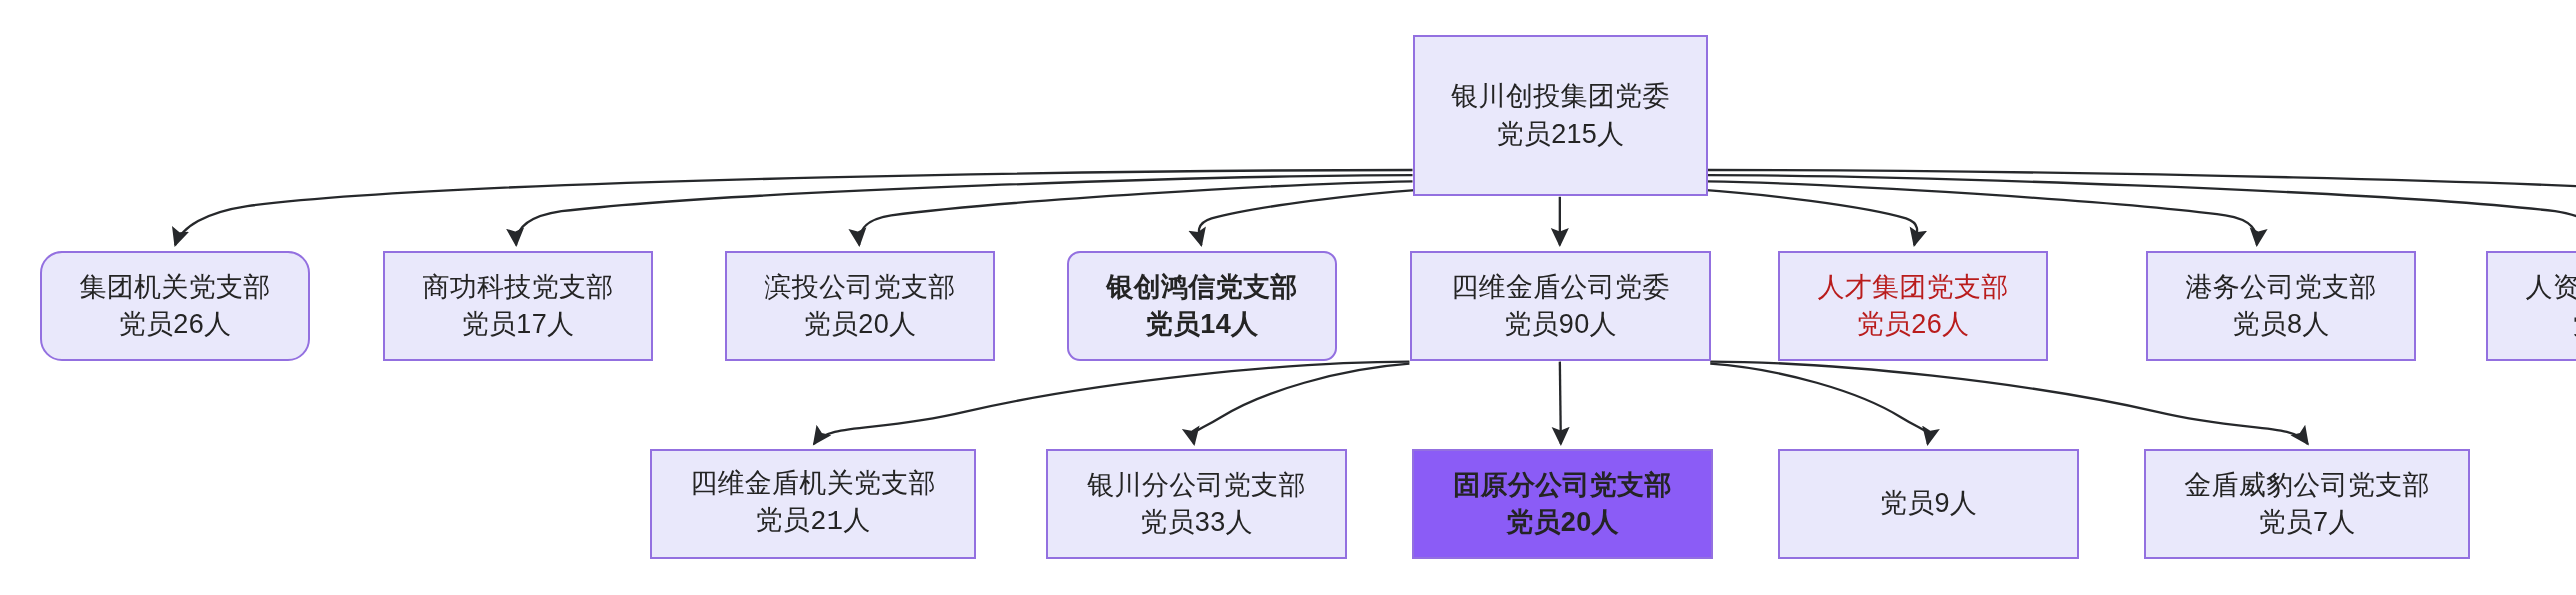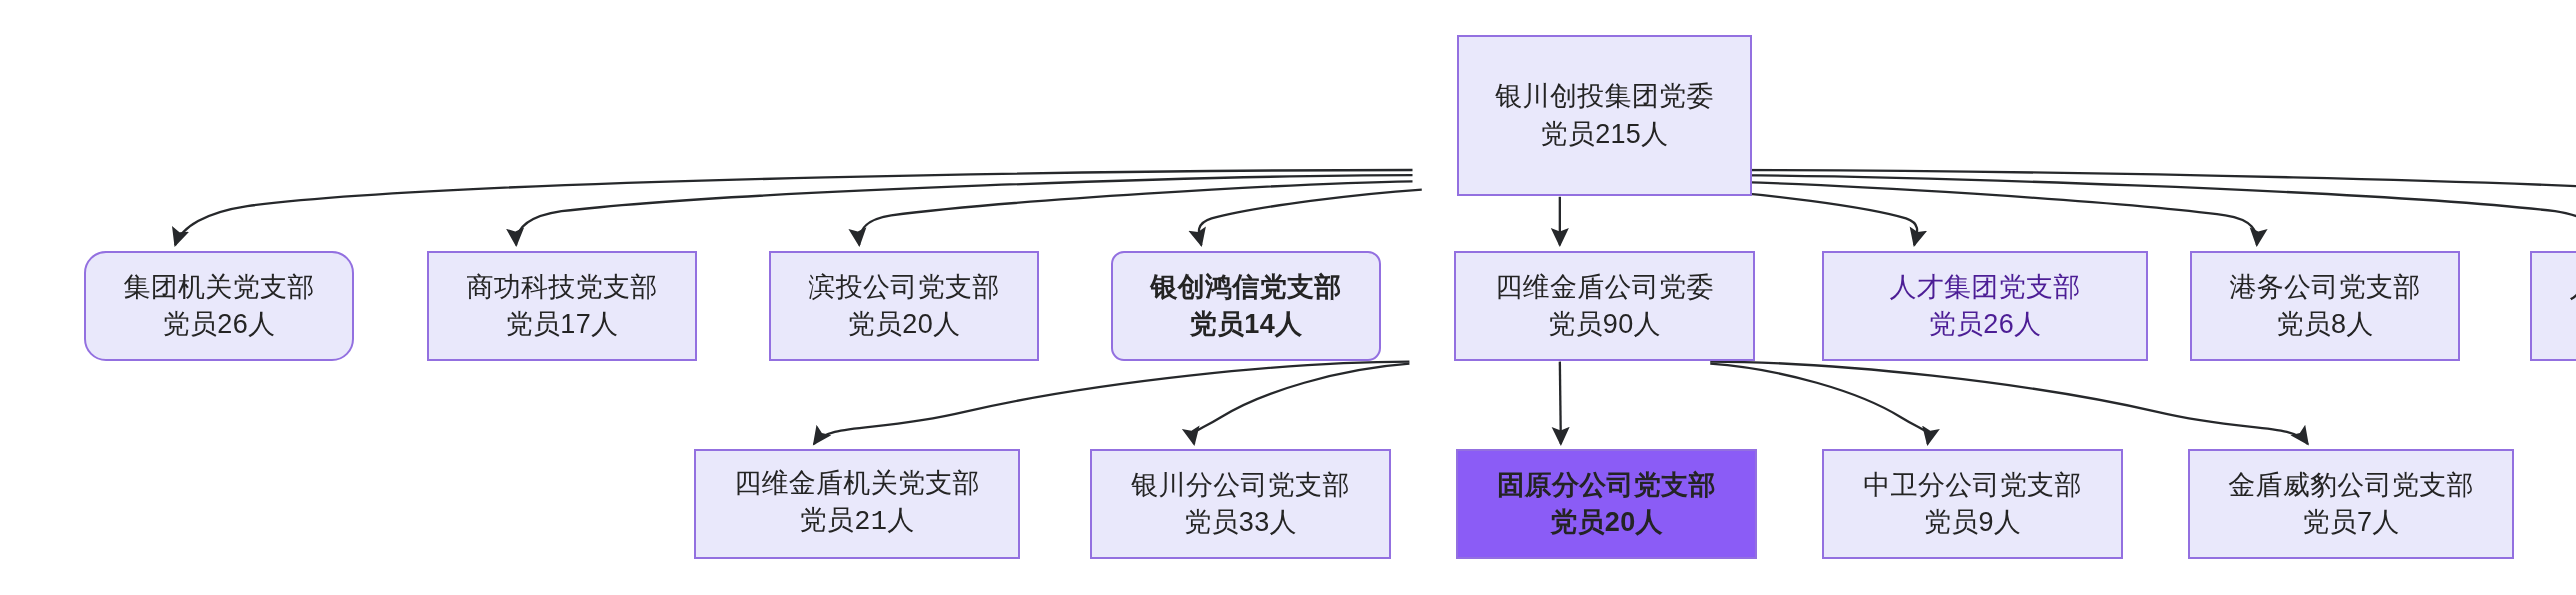--- a/index.html
+++ b/index.html
@@ -35,21 +35,20 @@
     border: 2.1px solid #9370e0;
     display: flex;
     flex-direction: column;
     align-items: center;
     justify-content: center;
     color: #242424;
     font-size: 27px;
     line-height: 1.38;
     letter-spacing: 0.3px;
     white-space: nowrap;
-    margin-left: 44px;
   }
   .node-line {
     display: block;
   }
   .node.emphasis {
     font-weight: 700;
   }
 </style>
 </head>
 <body>
@@ -98,21 +97,21 @@
         <span class="node-line">党员20人</span>
       </div>
       <div class="node emphasis" style="left: 1067px; top: 251px; width: 270px; height: 110px; background: rgb(233, 232, 251); border-color: rgb(147, 112, 224); color: rgb(36, 36, 36); border-radius: 13px;">
         <span class="node-line">银创鸿信党支部</span>
         <span class="node-line">党员14人</span>
       </div>
       <div class="node" style="left: 1410px; top: 251px; width: 301px; height: 110px; background: rgb(233, 232, 251); border-color: rgb(147, 112, 224); color: rgb(36, 36, 36);">
         <span class="node-line">四维金盾公司党委</span>
         <span class="node-line">党员90人</span>
       </div>
-      <div class="node" style="left: 1778px; top: 251px; width: 326px; height: 110px; background: rgb(233, 232, 251); border-color: rgb(147, 112, 224); color: #4c1d95;">
+      <div class="node" style="left: 1778px; top: 251px; width: 270px; height: 110px; background: rgb(233, 232, 251); border-color: rgb(147, 112, 224); color: #b91c1c;">
         <span class="node-line">人才集团党支部</span>
         <span class="node-line">党员26人</span>
       </div>
       <div class="node" style="left: 2146px; top: 251px; width: 270px; height: 110px; background: rgb(233, 232, 251); border-color: rgb(147, 112, 224); color: rgb(36, 36, 36); align-items: center;">
         <span class="node-line">港务公司党支部</span>
         <span class="node-line">党员8人</span>
       </div>
       <div class="node" style="left: 2486px; top: 251px; width: 270px; height: 110px; background: rgb(233, 232, 251); border-color: rgb(147, 112, 224); color: rgb(36, 36, 36);">
         <span class="node-line">人资公司党支部</span>
         <span class="node-line">党员5人</span>
@@ -123,21 +122,20 @@
       </div>
       <div class="node" style="left: 1046px; top: 449px; width: 301px; height: 110px; background: rgb(233, 232, 251); border-color: rgb(147, 112, 224); color: rgb(36, 36, 36);">
         <span class="node-line">银川分公司党支部</span>
         <span class="node-line">党员33人</span>
       </div>
       <div class="node" style="left: 1412px; top: 449px; width: 301px; height: 110px; background: #8b5cf6; border-color: rgb(147, 112, 224); color: rgb(36, 36, 36); font-weight: bold;">
         <span class="node-line">固原分公司党支部</span>
         <span class="node-line">党员20人</span>
       </div>
       <div class="node" style="left: 1778px; top: 449px; width: 301px; height: 110px; background: rgb(233, 232, 251); border-color: rgb(147, 112, 224); color: rgb(36, 36, 36);">
-        <span class="node-line">中卫分公司党支部</span>
         <span class="node-line">党员9人</span>
       </div>
       <div class="node" style="left: 2144px; top: 449px; width: 326px; height: 110px; background: rgb(233, 232, 251); border-color: rgb(147, 112, 224); color: rgb(36, 36, 36);">
         <span class="node-line">金盾威豹公司党支部</span>
         <span class="node-line">党员7人</span>
       </div>
     </div>
 
 </div>
 

